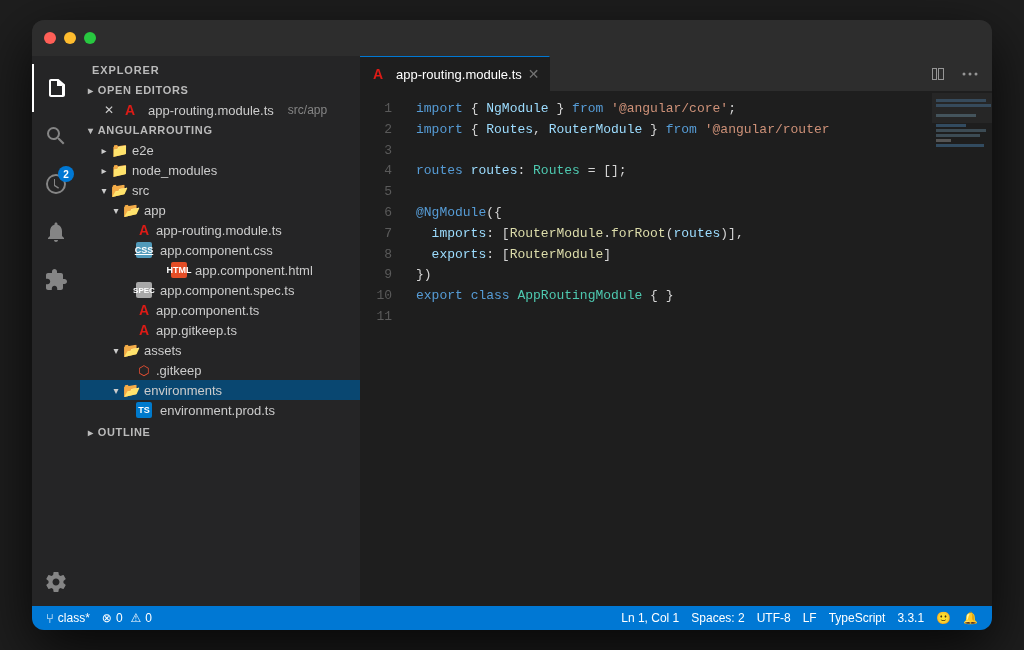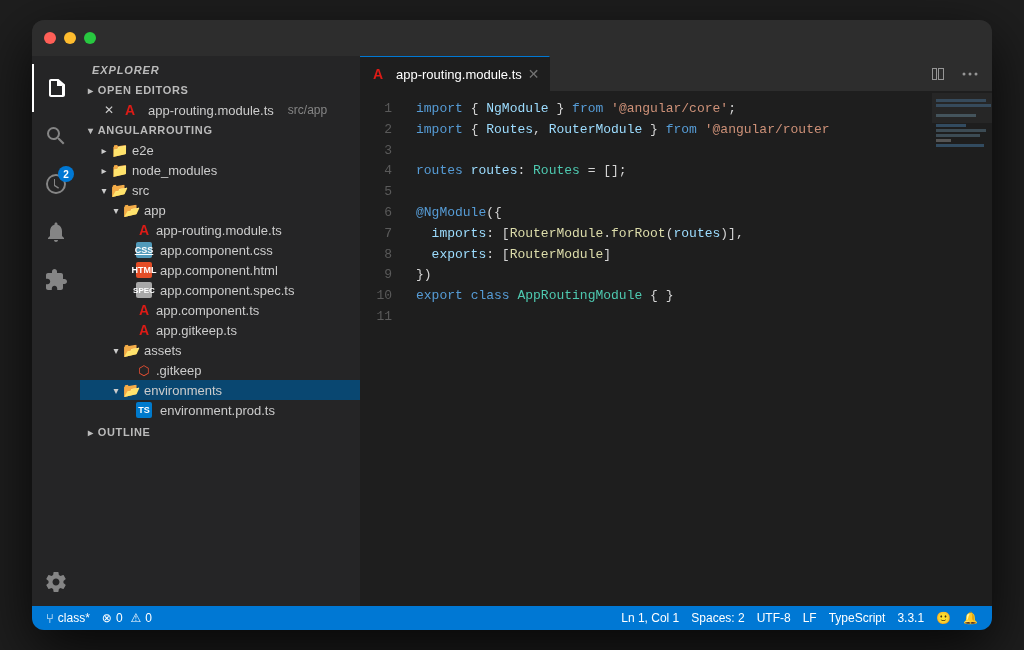--- a/index.html
+++ b/index.html
@@ -109,21 +109,20 @@
       overflow: hidden;
     }
     .sidebar-header {
       color: #bbbbbb;
       font-size: 11px;
       font-weight: 700;
       letter-spacing: 0.08em;
       padding: 8px 12px 4px 12px;
       text-transform: uppercase;
       flex-shrink: 0;
-      font-style: italic;
     }
     .sidebar-section {
       font-size: 11px;
       font-weight: 700;
       color: #bbbbbb;
       letter-spacing: 0.06em;
       padding: 4px 8px;
       cursor: pointer;
       display: flex;
       align-items: center;
@@ -170,21 +169,21 @@
       width: 16px;
       height: 16px;
       margin-right: 4px;
       flex-shrink: 0;
       display: inline-flex;
       align-items: center;
       justify-content: center;
       font-size: 11px;
     }
     .icon-css { background: #519aba; color: white; border-radius: 2px; font-weight: bold; font-size: 9px; text-decoration: underline; }
-    .icon-html { background: #e44d26; color: white; border-radius: 2px; font-weight: bold; font-size: 9px; }
+    .icon-html { background: #e44d26; color: white; border-radius: 2px; font-weight: bold; font-size: 9px; margin-left: 35px; }
     .icon-folder { font-size: 14px; }
     .icon-folder-open { font-size: 14px; }
     .icon-angular { color: #dd1b16; font-size: 14px; font-weight: bold; }
     .sidebar-outline {
       color: #bbbbbb;
       font-size: 11px;
       font-weight: 700;
       letter-spacing: 0.06em;
       padding: 6px 8px;
       cursor: pointer;

